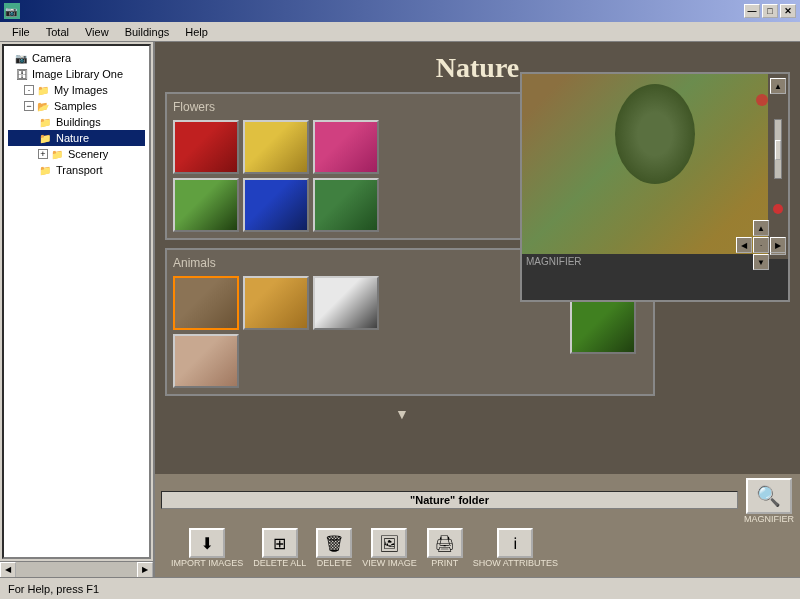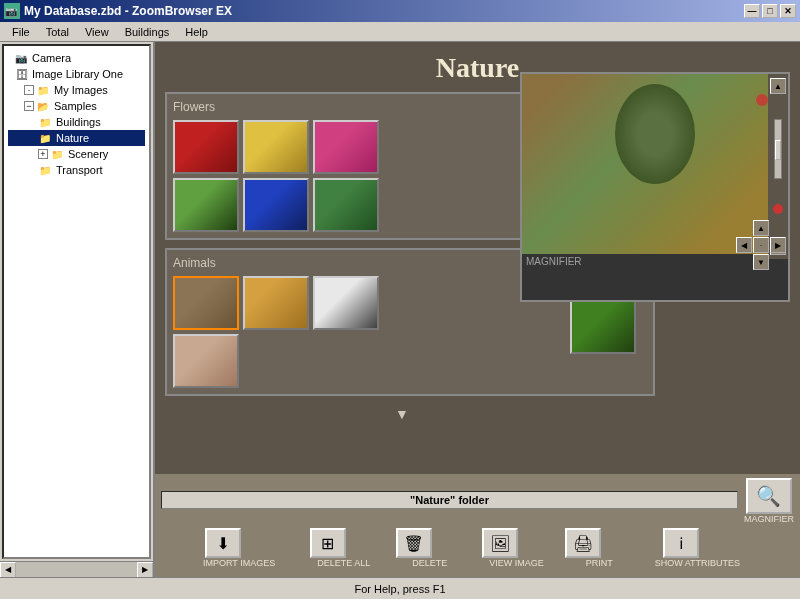--- a/index.html
+++ b/index.html
@@ -213,21 +213,20 @@
       background: #d4d0c8;
       border: 2px outset #fff;
       display: flex; align-items: center; justify-content: center;
       font-size: 16px;
     }
     .tool-btn-label {
       color: #e8e0d0;
       font-size: 9px;
       text-align: center;
       line-height: 1.1;
-      margin-left: 32px;
     }
 
     
     .magnifier-overlay {
       position: absolute;
       top: 30px;
       right: 10px;
       width: 270px;
       height: 230px;
       background: #333;
@@ -291,30 +290,28 @@
 
     
     .status-bar {
       height: 22px;
       background: #d4d0c8;
       border-top: 1px solid #808080;
       display: flex;
       align-items: center;
       padding: 0 8px;
       font-size: 11px;
-      justify-content: center;
     }
   </style>
 </head>
 <body>
 
 <div class="title-bar">
   <div class="title-bar-left">
     <div class="title-bar-icon">📷</div>
-    <span>My Database.zbd - ZoomBrowser EX</span>
   </div>
   <div class="title-bar-buttons">
     <div class="tb-btn">—</div>
     <div class="tb-btn">□</div>
     <div class="tb-btn">✕</div>
   </div>
 </div>
 
 <div class="menu-bar">
   <span class="menu-item">File</span>

